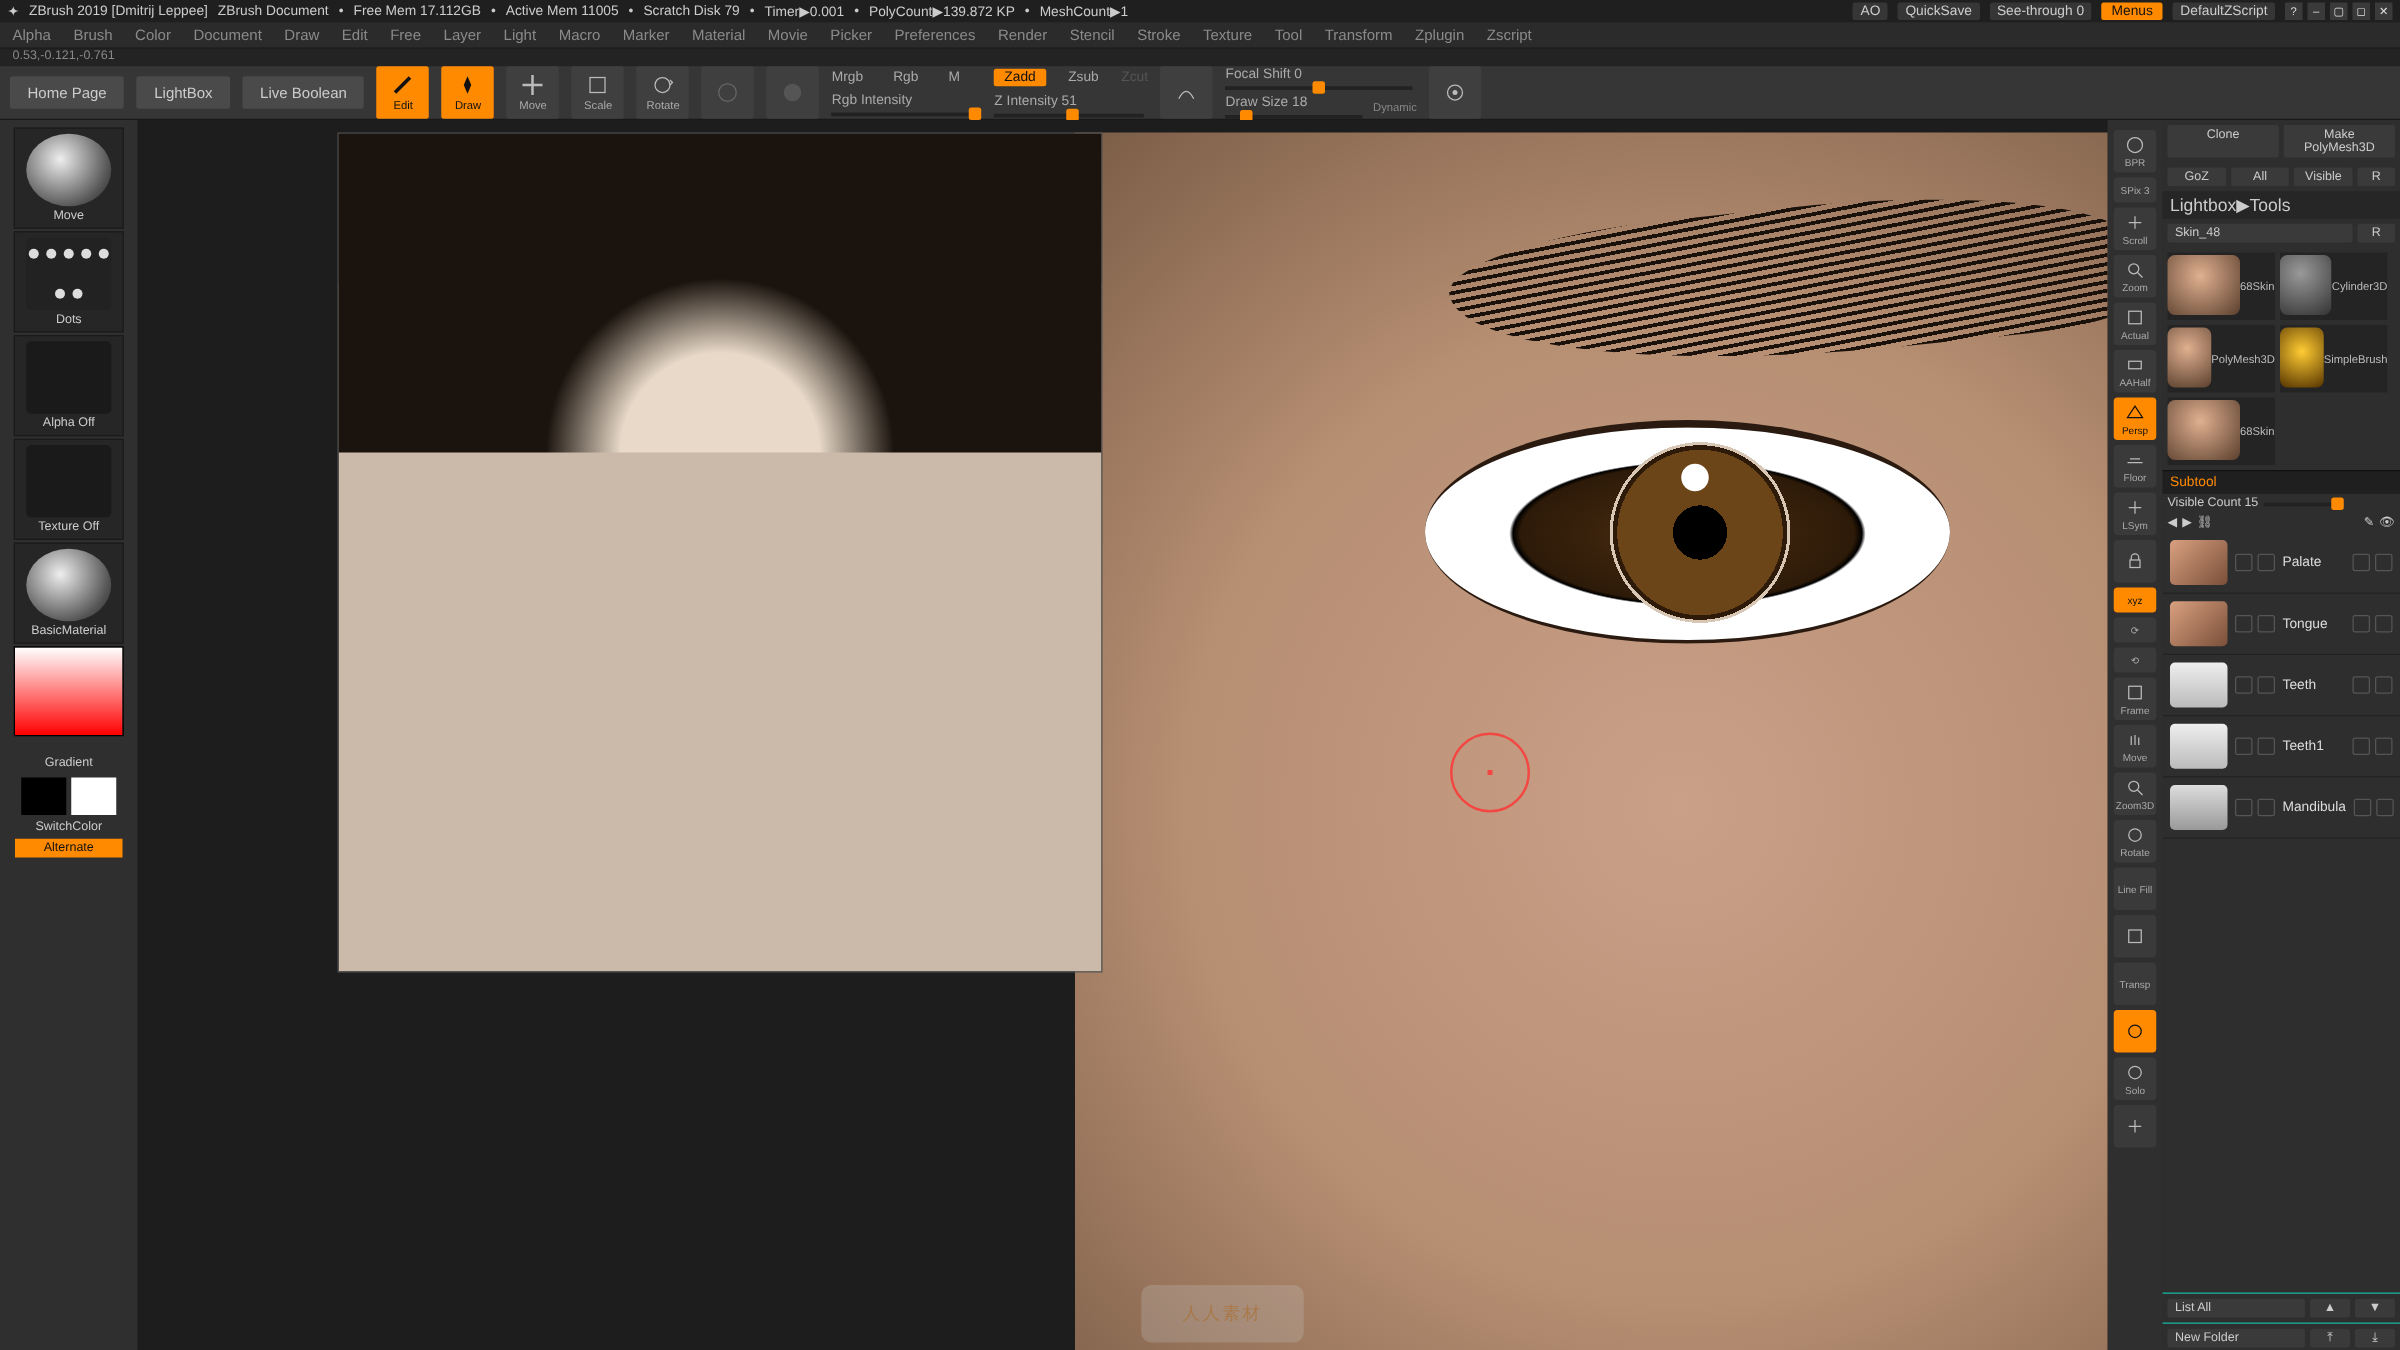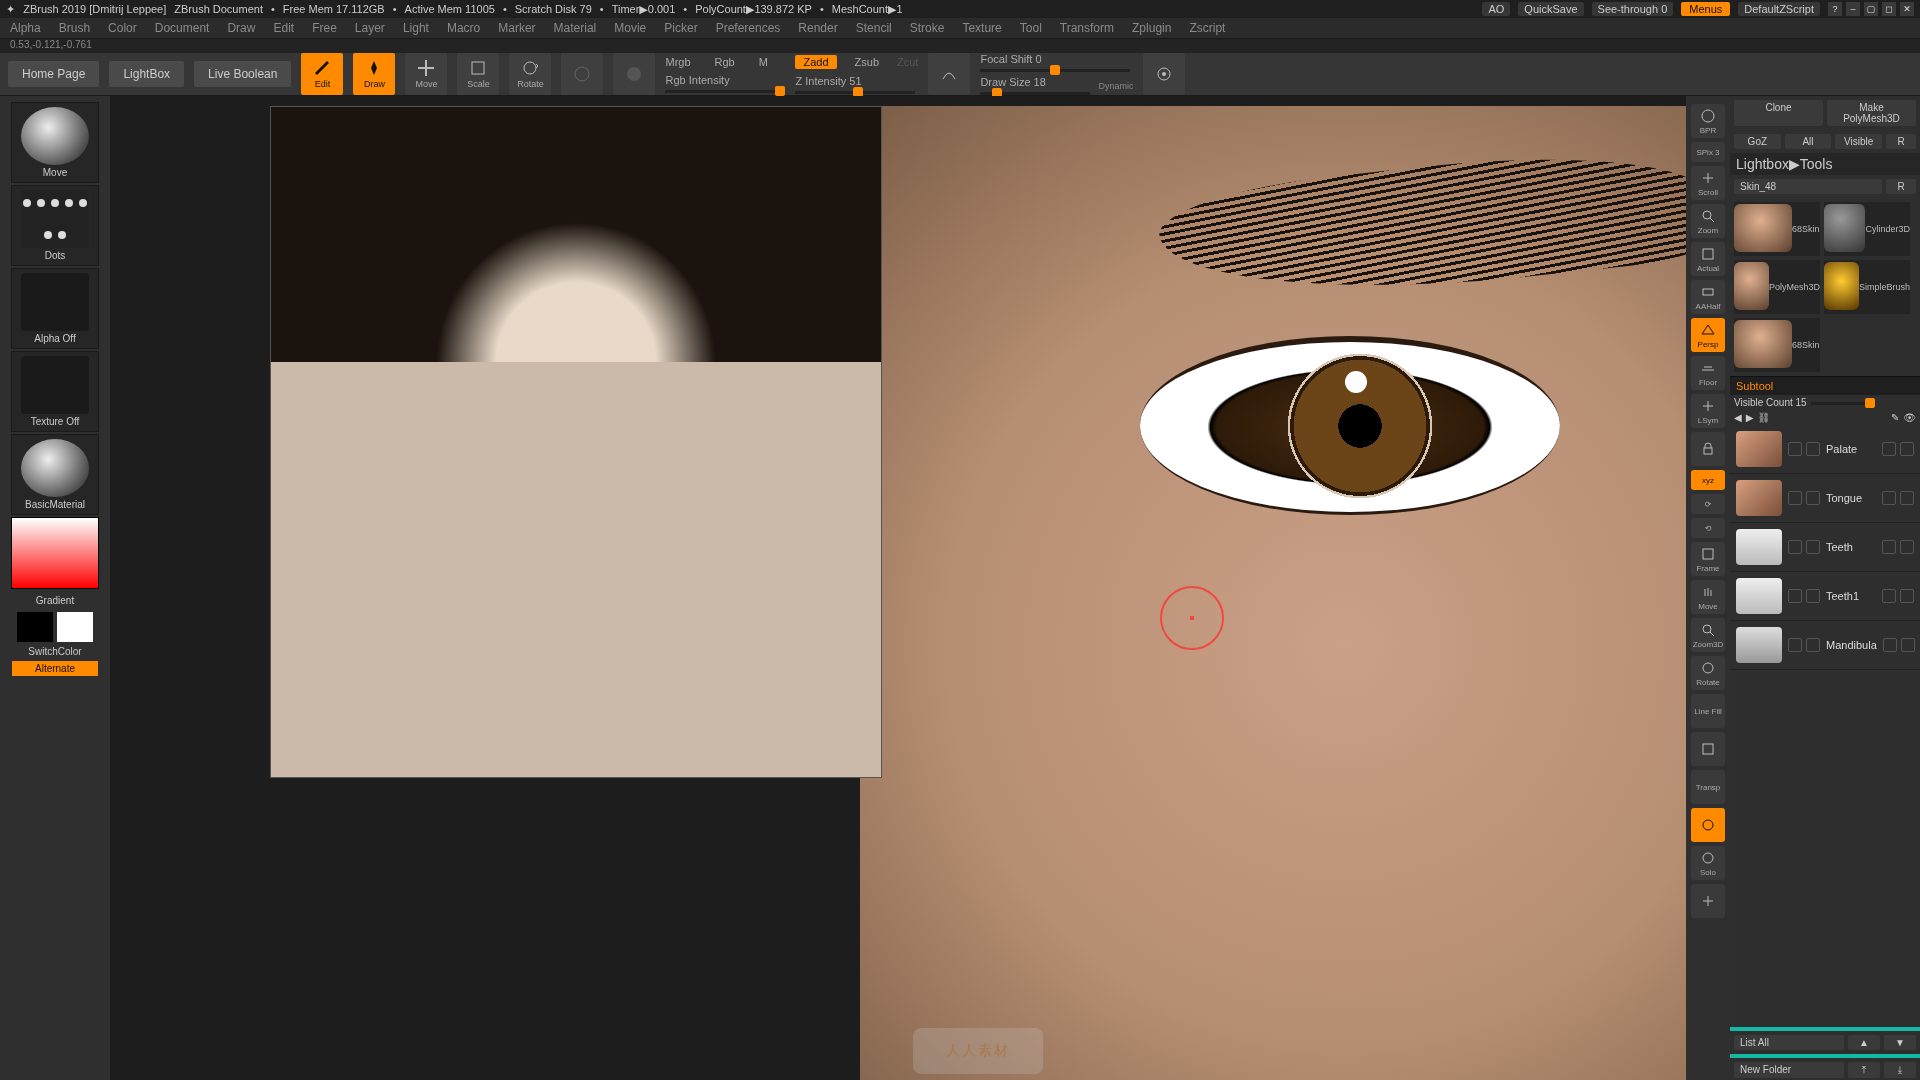--- a/index.html
+++ b/index.html
@@ -28,21 +28,21 @@
   
   .main{display:flex;height:986px}
   .leftpanel{width:110px;background:#2f2f2f;display:flex;flex-direction:column;align-items:center;padding-top:6px;gap:2px}
   .leftpanel .slot{width:86px;background:#262626;display:flex;flex-direction:column;align-items:center;justify-content:center;border:1px solid #1a1a1a;padding:4px 0}
   .leftpanel .slot .preview{width:68px;height:58px;background:radial-gradient(circle at 40% 35%,#eee,#555 70%,#222);border-radius:50%;margin-bottom:2px}
   .leftpanel .slot.dots .preview{background:#222;border-radius:4px;display:flex;flex-wrap:wrap;align-items:center;justify-content:center;gap:6px}
   .leftpanel .slot.dots .preview span{width:8px;height:8px;background:#ddd;border-radius:50%}
   .leftpanel .slot.alpha .preview,.leftpanel .slot.tex .preview{background:#1a1a1a;border-radius:4px}
   .leftpanel .slot .lbl{font-size:10px;color:#ccc}
   .leftpanel .colorpicker{width:86px;height:70px;background:linear-gradient(to bottom,#fff,#f00);border:1px solid #000;position:relative}
-  .leftpanel .gradientlbl{font-size:10px;color:#ccc;margin-top:4px}
+  .leftpanel .gradientlbl{font-size:10px;color:#ccc;margin-top:14px}
   .leftpanel .swatches{display:flex;gap:4px;margin-top:4px}
   .leftpanel .swatches div{width:36px;height:30px}
   .leftpanel .txtbtn{width:86px;text-align:center;font-size:10px;padding:2px 0;color:#ccc}
   .leftpanel .txtbtn.orange{background:#ff8a00;color:#111}
   .canvas{flex:1;background:#1d1d1d;position:relative;overflow:hidden}
   .canvas .viewport{position:absolute;left:160px;top:10px;right:0;bottom:0}
   .face{position:absolute;left:590px;top:0;width:880px;height:980px;background:radial-gradient(circle at 55% 55%,#caa088 0%,#b68e72 55%,#7a5c46 100%)}
   .eye{position:absolute;left:280px;top:230px;width:420px;height:170px;background:radial-gradient(ellipse at center,#4a2d12 0%,#2d1a08 45%,#000 47%,#fff0 48%),linear-gradient(#fff,#fff);border-radius:50%/50%;border-top:6px solid #2a1a10;border-bottom:3px solid #2a1a10}
   .iris{position:absolute;left:410px;top:240px;width:180px;height:160px;background:radial-gradient(circle,#000 0 18%,#6b4518 18% 55%,#2d1a08 55% 58%,#d8c7b5 58% 60%,transparent 60%);border-radius:50%}
   .highlight{position:absolute;left:485px;top:265px;width:22px;height:22px;background:#fff;border-radius:50%}
@@ -72,21 +72,21 @@
   .rightpanel .section-h{background:#1f1f1f;padding:3px 6px;color:#ff8a00;font-size:11px;border-top:1px solid #111}
   .rightpanel .visrow{display:flex;align-items:center;padding:2px 4px;font-size:10px;gap:4px}
   .subtools{flex:1;overflow:auto}
   .subtool{height:44px;display:flex;align-items:center;gap:6px;padding:2px 6px;border-bottom:1px solid #222}
   .subtool .thumb{width:46px;height:36px;background:linear-gradient(135deg,#d9a080,#7a4f39);border-radius:4px;flex:none}
   .subtool .thumb.teeth{background:linear-gradient(#eee,#bbb)}
   .subtool .thumb.bone{background:linear-gradient(#ddd,#999)}
   .subtool .name{flex:1;font-size:11px;color:#ddd}
   .subtool .icons{display:flex;gap:4px}
   .subtool .icons span{width:12px;height:12px;border:1px solid #555;border-radius:2px}
-  .rightpanel .bottombar{display:flex;gap:4px;padding:4px;border-top:4px solid #14b8a6}
+  .rightpanel .bottombar{display:flex;gap:4px;padding:4px;border-top:1px solid #14b8a6}
   .rightpanel .bottombar .chip{flex:1}
 </style>
 </head>
 <body>
 
 <div class="titlebar">
   <span>✦</span>
   <span>ZBrush 2019 [Dmitrij Leppee]</span>
   <span>ZBrush Document</span>
   <span>•</span>

